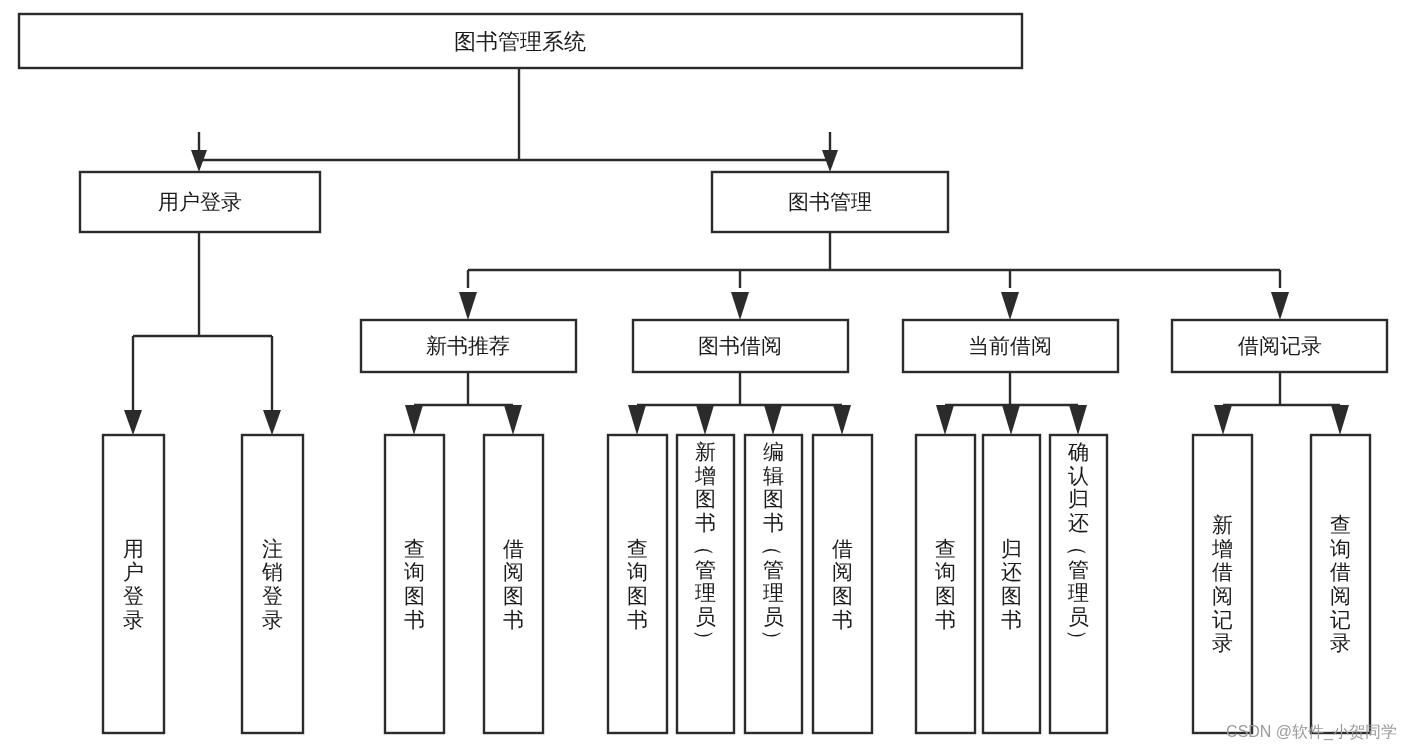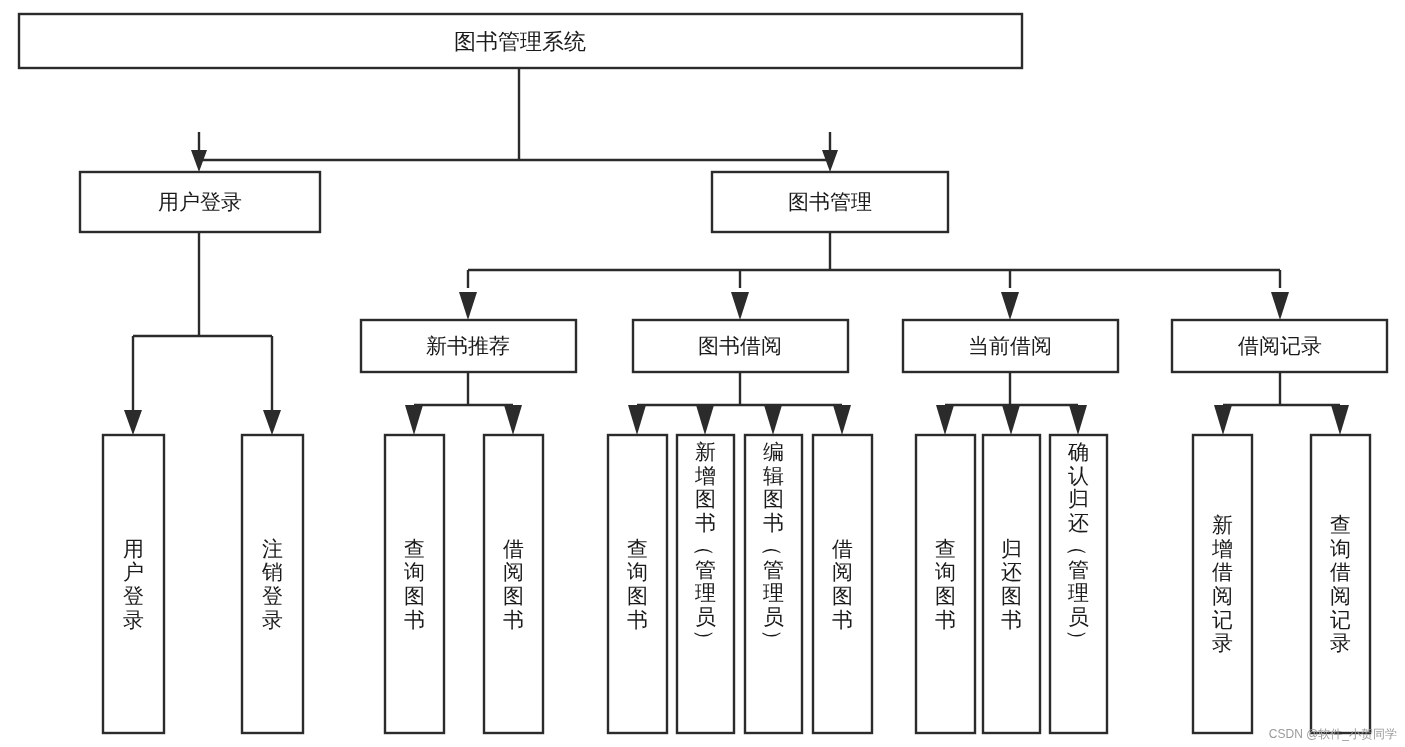--- a/index.html
+++ b/index.html
@@ -78,21 +78,21 @@
   }
   .vlabel span.paren {
     transform: rotate(90deg);
     transform-origin: center center;
   }
   .watermark {
     position: absolute;
     right: 8px;
     bottom: 4px;
     font-family: "Liberation Sans", "DejaVu Sans", sans-serif;
-    font-size: 12px;
+    font-size: 16px;
     color: #9a9a9a;
     white-space: nowrap;
     pointer-events: none;
   }
 </style>
 </head>
 <body>
 
 <div id="diagram-root">
 

